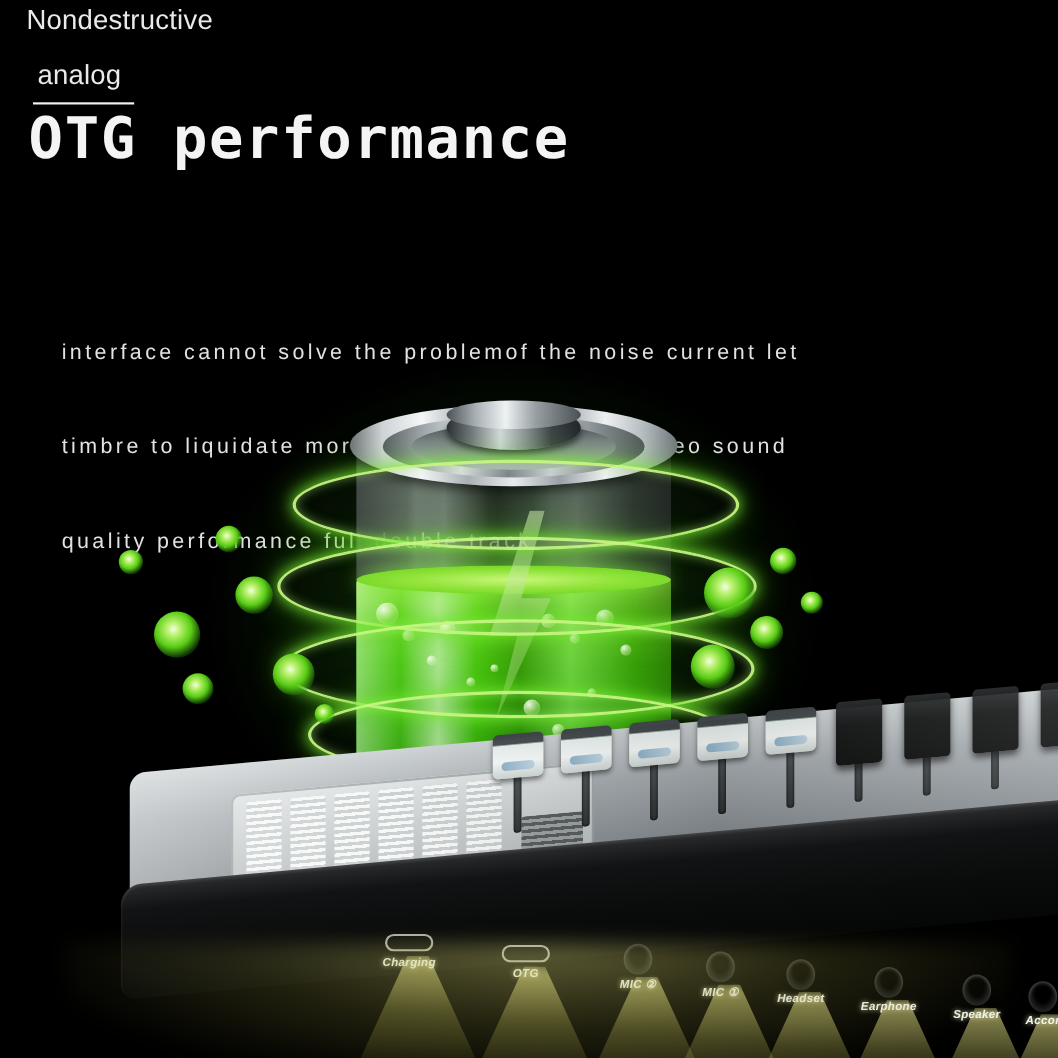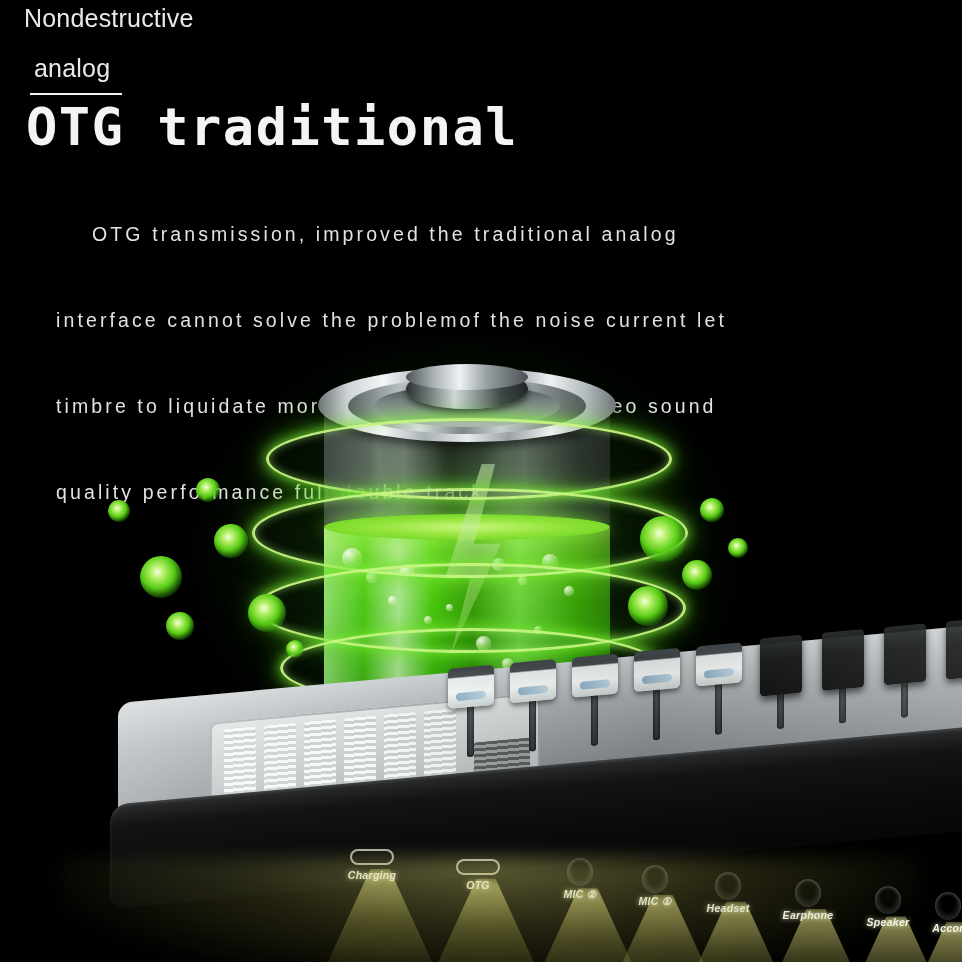--- a/index.html
+++ b/index.html
@@ -148,24 +148,24 @@
      filter:blur(9px);}
 </style>
 </head>
 <body>
 
 <div id="stage">
 
   <div class="eyebrow1">Nondestructive</div>
   <div class="eyebrow2">analog</div>
   <div class="rule"></div>
-  <div class="title">OTG traditional</div>
+  <div class="title">OTG performance</div>
 
   <div class="para">
-    <span class="indent">OTG transmission, improved the traditional analog</span><br>
+    <br>
     <span>interface cannot solve the problemof the noise current let</span><br>
     <span>timbre to liquidate more pure about make a stereo sound</span><br>
     <span>quality performance full double track</span>
   </div>
 
   <div id="battery-wrap">
     <div class="glowhalo"></div>
 
     <div class="cell-body"></div>
     <div class="glass"></div>

